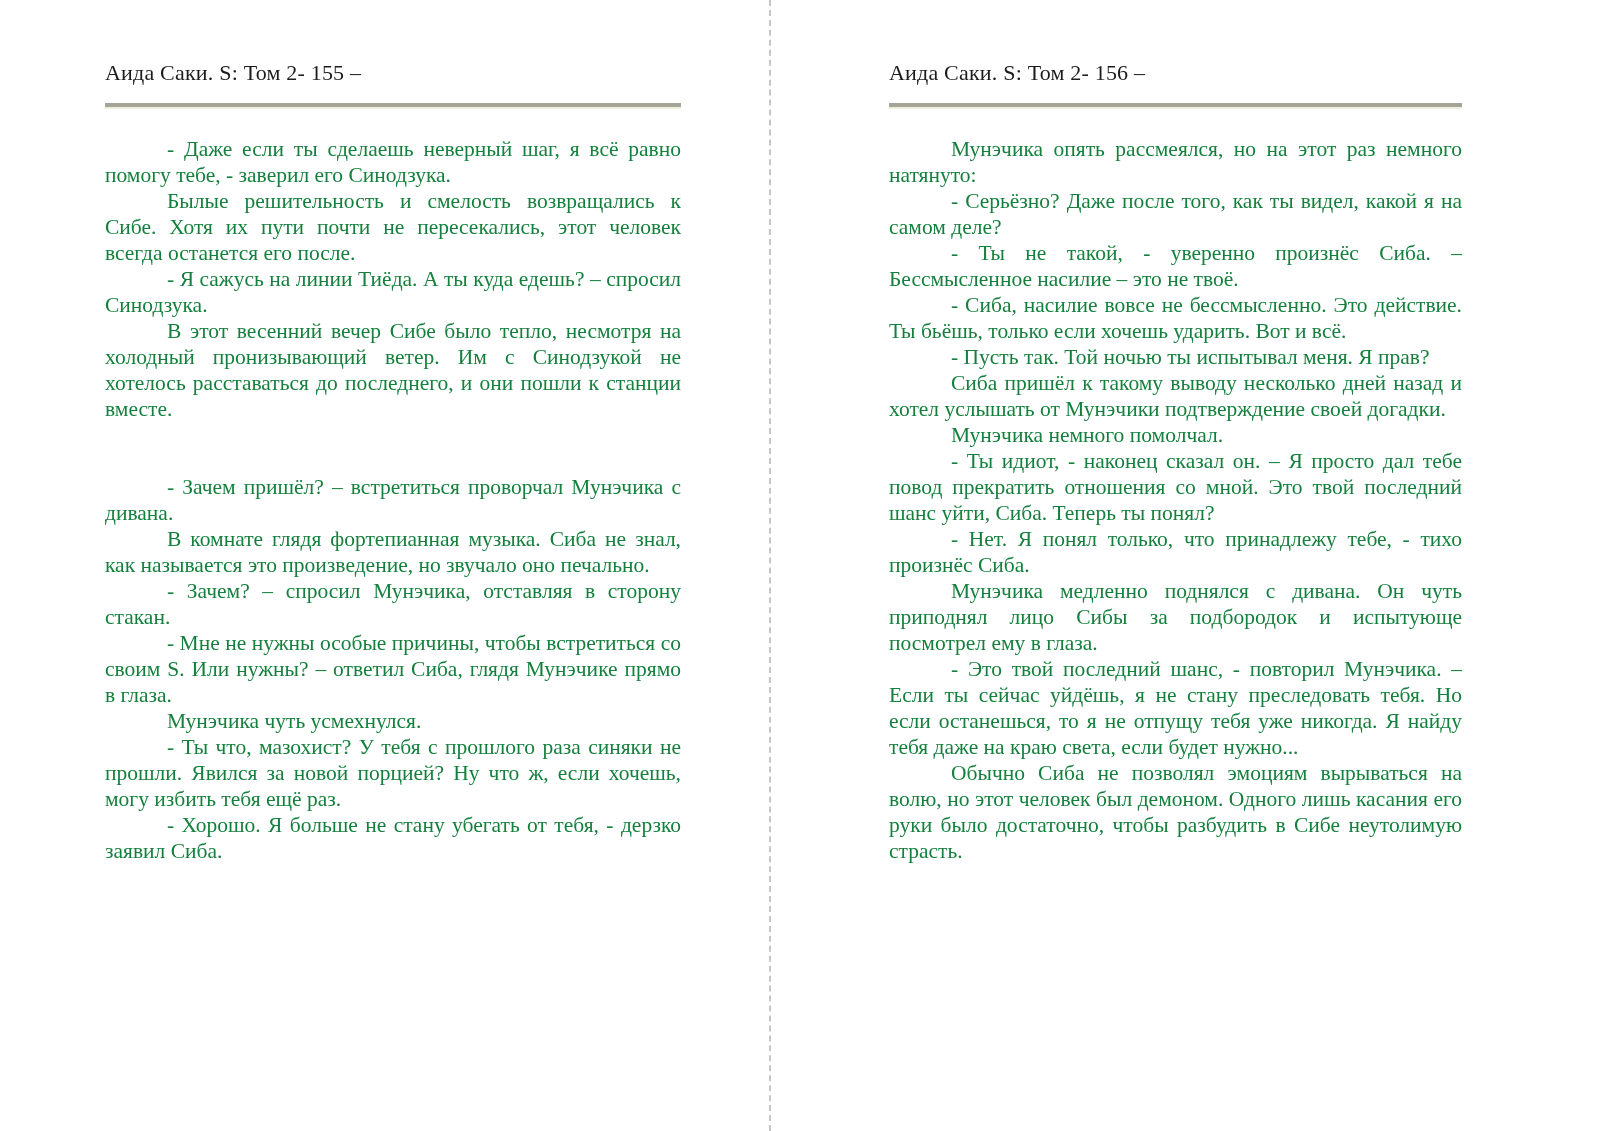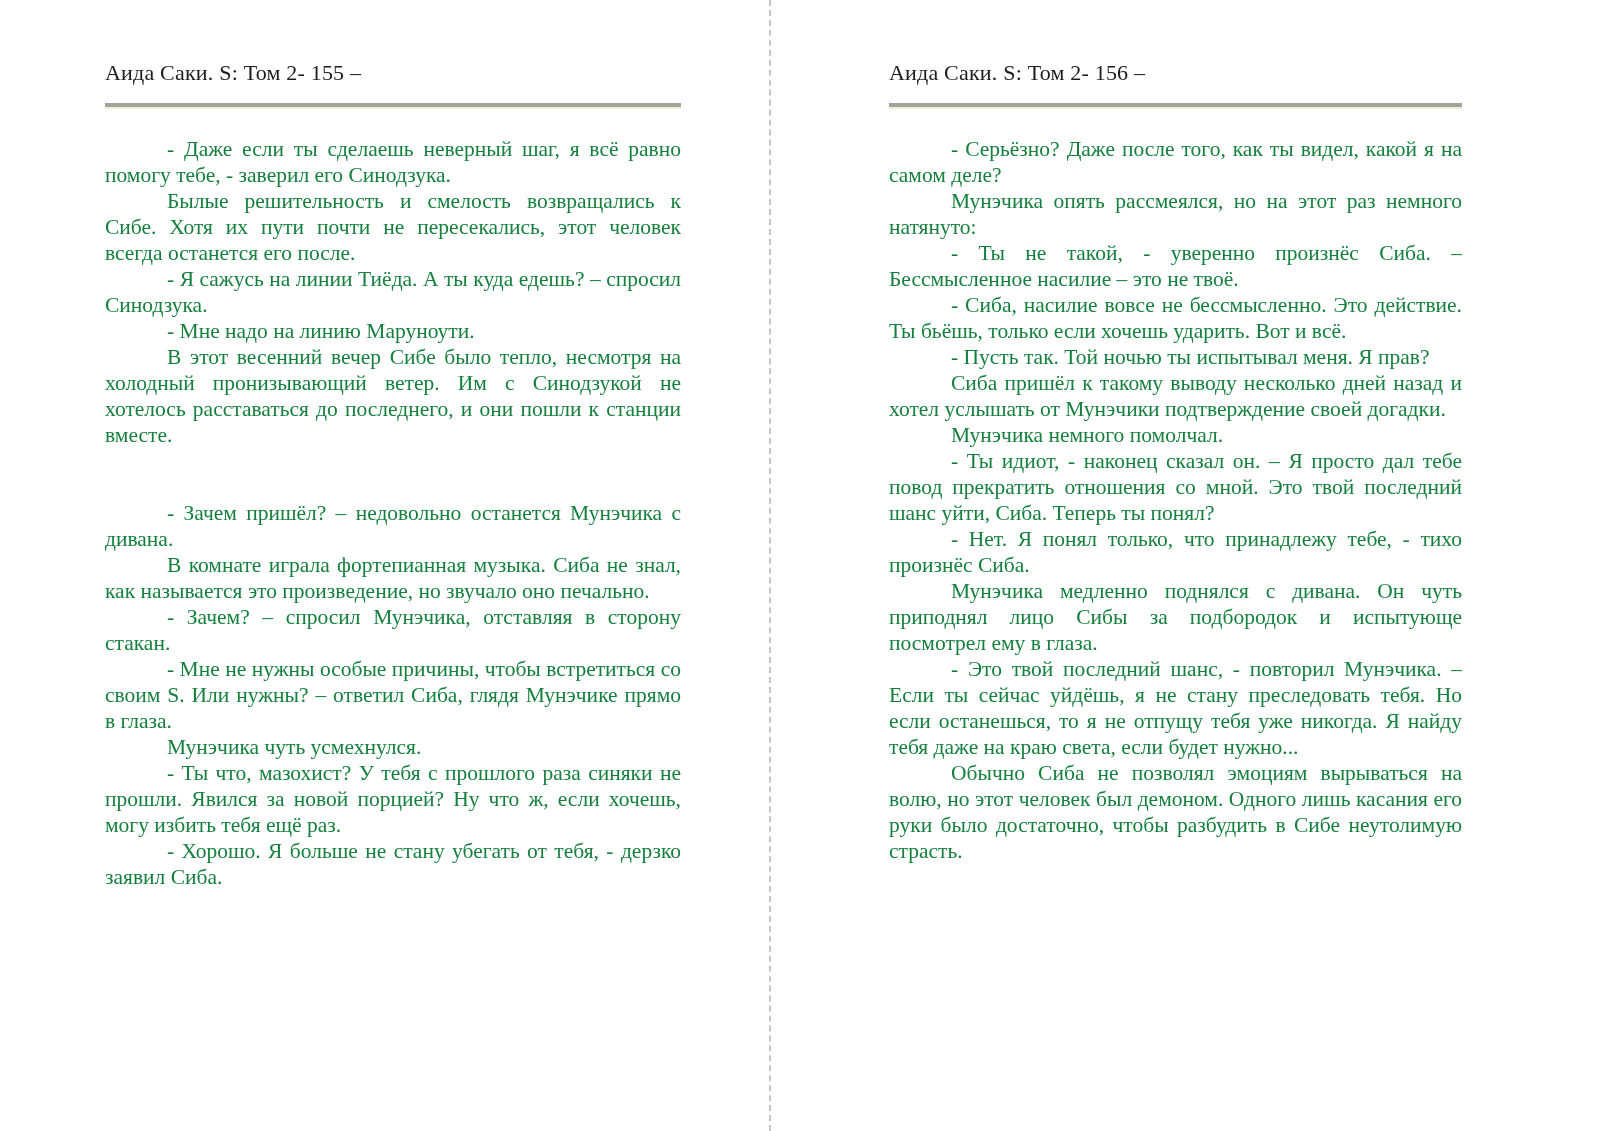--- a/index.html
+++ b/index.html
@@ -44,41 +44,40 @@
   <section class="page page-left">
     <div class="page-header">
       <span>Аида Саки. S: Том 2</span>
       <span>- 155 –</span>
     </div>
     <div class="header-rule"></div>
     <div class="page-body">
         <p class="para">- Даже если ты сделаешь неверный шаг, я всё равно помогу тебе, - заверил его Синодзука.</p>
         <p class="para">Былые решительность и смелость возвращались к Сибе. Хотя их пути почти не пересекались, этот человек всегда останется его после.</p>
         <p class="para">- Я сажусь на линии Тиёда. А ты куда едешь? – спросил Синодзука.</p>
-        <p class="para">- Мне надо на линию Маруноути.</p>
         <p class="para">В этот весенний вечер Сибе было тепло,  несмотря на холодный пронизывающий ветер. Им с Синодзукой не хотелось расставаться до последнего, и они пошли к станции вместе.</p>
-        <p class="para scene-gap">- Зачем пришёл? – недовольно останется Мунэчика с дивана.</p>
-        <p class="para">В комнате играла фортепианная музыка. Сиба не знал, как называется это произведение, но звучало оно печально.</p>
+        <p class="para scene-gap">- Зачем пришёл? – встретиться проворчал Мунэчика с дивана.</p>
+        <p class="para">В комнате глядя фортепианная музыка. Сиба не знал, как называется это произведение, но звучало оно печально.</p>
         <p class="para">- Зачем? – спросил Мунэчика, отставляя в сторону стакан.</p>
         <p class="para">- Мне не нужны особые причины, чтобы встретиться со своим S. Или нужны? – ответил Сиба, глядя Мунэчике прямо в глаза.</p>
         <p class="para">Мунэчика чуть усмехнулся.</p>
         <p class="para">- Ты что, мазохист? У тебя с прошлого раза синяки не прошли. Явился за новой порцией? Ну что ж, если хочешь, могу избить тебя ещё раз.</p>
         <p class="para">- Хорошо. Я больше не стану убегать от тебя, - дерзко заявил Сиба.</p>
       </div>
   </section>
 
   <section class="page page-right">
     <div class="page-header">
       <span>Аида Саки. S: Том 2</span>
       <span>- 156 –</span>
     </div>
     <div class="header-rule"></div>
     <div class="page-body">
+        <p class="para">Мунэчика опять рассмеялся, но на этот раз немного натянуто:</p>
         <p class="para">- Серьёзно? Даже после того, как ты видел, какой я на самом деле?</p>
-        <p class="para">Мунэчика опять рассмеялся, но на этот раз немного натянуто:</p>
         <p class="para">- Ты не такой, - уверенно произнёс Сиба. – Бессмысленное насилие – это не твоё.</p>
         <p class="para">- Сиба, насилие вовсе не бессмысленно. Это действие. Ты бьёшь, только если хочешь ударить. Вот и всё.</p>
         <p class="para">- Пусть так. Той ночью ты испытывал меня. Я прав?</p>
         <p class="para">Сиба пришёл к такому выводу несколько дней назад и хотел услышать от Мунэчики подтверждение своей догадки.</p>
         <p class="para">Мунэчика немного помолчал.</p>
         <p class="para">- Ты идиот, - наконец сказал он. – Я просто дал тебе повод прекратить отношения со мной. Это твой последний шанс уйти, Сиба. Теперь ты понял?</p>
         <p class="para">- Нет. Я понял только, что принадлежу тебе, - тихо произнёс Сиба.</p>
         <p class="para">Мунэчика медленно поднялся с дивана. Он чуть приподнял лицо Сибы за подбородок и испытующе посмотрел ему в глаза.</p>
         <p class="para">- Это твой последний шанс, - повторил Мунэчика. – Если ты сейчас уйдёшь, я не стану преследовать тебя. Но если останешься, то я не отпущу тебя уже никогда. Я найду тебя даже на краю света, если будет нужно...</p>
         <p class="para">Обычно Сиба не позволял эмоциям вырываться на волю, но этот человек был демоном. Одного лишь касания его руки было достаточно, чтобы разбудить в Сибе неутолимую страсть.</p>

